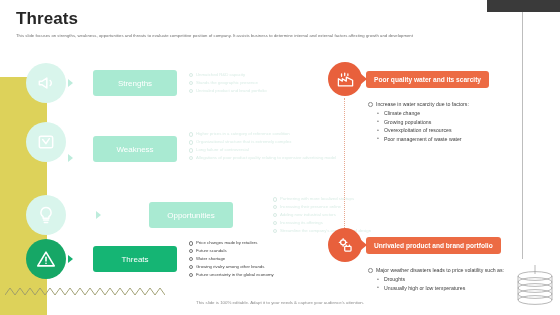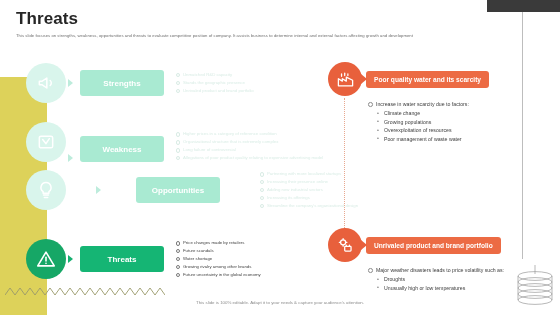--- a/index.html
+++ b/index.html
@@ -43,23 +43,23 @@
     width:40px; height:40px; border-radius:50%;
     display:flex; align-items:center; justify-content:center;
     flex:0 0 auto; position:relative; z-index:2;
   }
   .swot-arrow {
     width:0; height:0; margin-left:2px;
     border-top:4px solid transparent; border-bottom:4px solid transparent;
     border-left:5px solid #16b070;
   }
   .swot-pill {
-    margin-left:7px; width:84px; height:26px; border-radius:3px;
+    margin-left:20px; width:84px; height:26px; border-radius:3px;
     display:flex; align-items:center; justify-content:center;
-    color:#fff; font-size:8px; font-weight:bold;
+    color:#fff; font-size:8px; font-weight:normal;
   }
   .swot-bullets { margin-left:12px; }
   .swot-bullets li {
     list-style:none; font-size:4.3px; color:#4a4a4a;
     line-height:1.85; position:relative; padding-left:7px;
   }
   .swot-bullets li:before {
     content:""; position:absolute; left:0; top:2.2px;
     width:2.2px; height:2.2px; border:0.5px solid #8a8a8a; border-radius:50%;
   }
@@ -178,21 +178,21 @@
     <div class="swot-arrow"></div>
     <div class="swot-pill">Weakness</div>
     <ul class="swot-bullets">
       <li>Higher prices in a category of reference condition</li>
       <li>Organizational structure that is extremely complex</li>
       <li>Long failure of controversial</li>
       <li>Allegations of poor product quality relating to expensive advertising model</li>
     </ul>
   </div>
 
-  <div class="swot-row faded" style="top:170px;gap:28px;">
+  <div class="swot-row faded" style="top:195px;gap:28px;">
     <div class="swot-circle">
       <svg width="20" height="20" viewBox="0 0 24 24" fill="none" stroke="#ffffff" stroke-width="1.8" stroke-linecap="round" stroke-linejoin="round">
         <path d="M9 18h6M10 21h4"></path>
           <path d="M12 3a6 6 0 00-3.5 10.9V16h7v-2.1A6 6 0 0012 3z"></path>
       </svg>
     </div>
     <div class="swot-arrow"></div>
     <div class="swot-pill">Opportunities</div>
     <ul class="swot-bullets">
       <li>Partnering with more localized startups</li>

